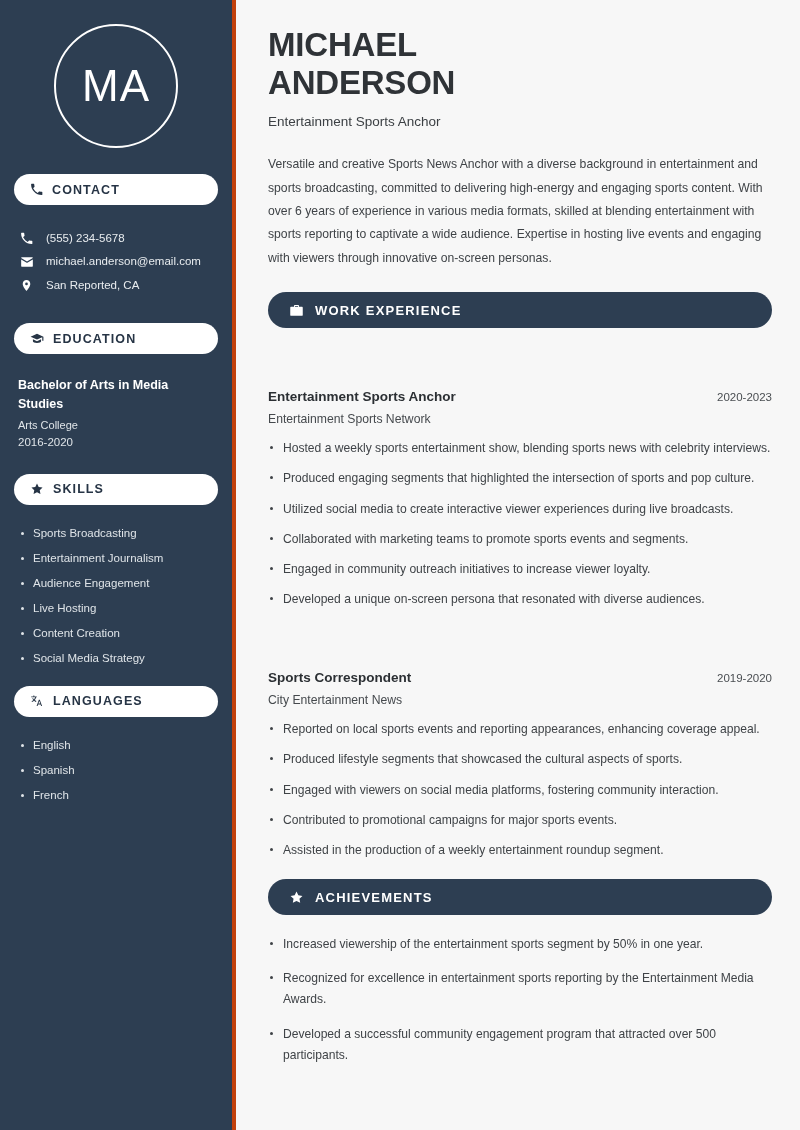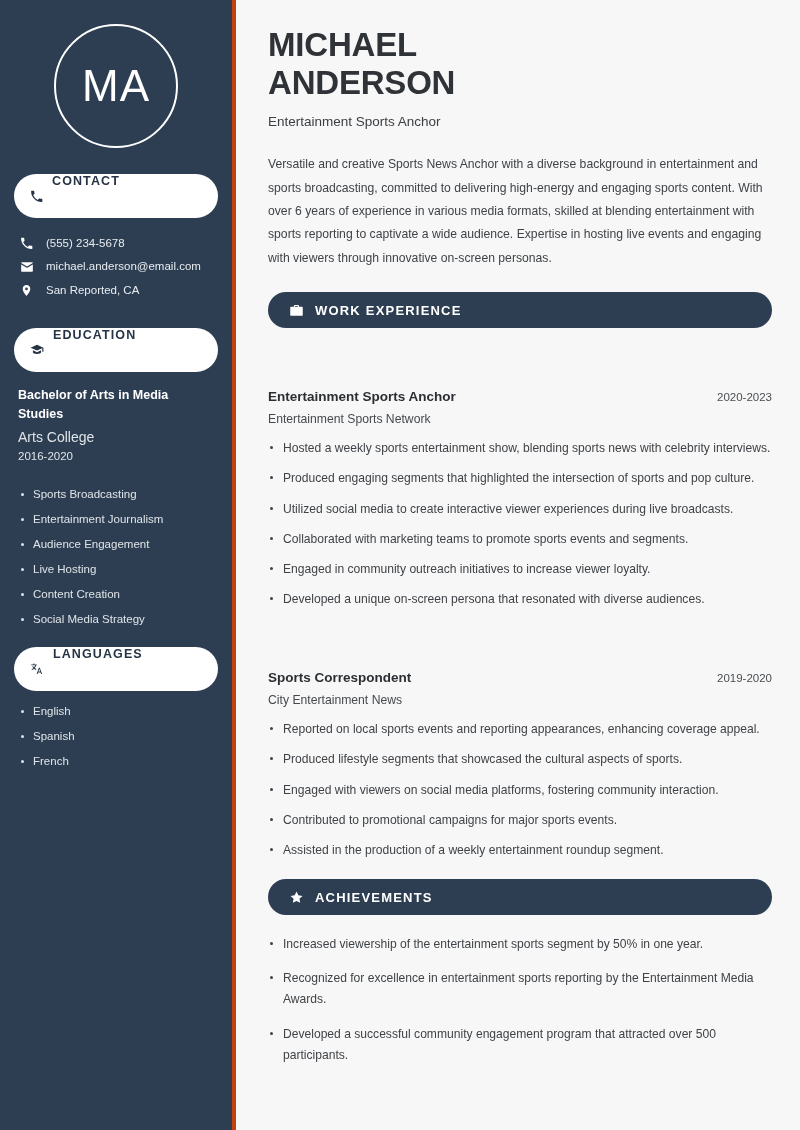--- a/index.html
+++ b/index.html
@@ -35,25 +35,26 @@
     display: flex; align-items: center; justify-content: center;
     color: #ffffff;
     font-size: 44px;
     font-weight: 400;
     letter-spacing: 1px;
   }
 
   .pill {
     background: #ffffff;
     border-radius: 999px;
-    height: 44px;
+    height: 31px;
     display: flex;
+    align-items: center;
     gap: 9px;
     padding: 0 16px;
-    margin-bottom: 14px;
+    margin-bottom: 22px;
   }
   .pill .pill-label {
     color: #263445;
     font-size: 12.5px;
     font-weight: bold;
     letter-spacing: 1.1px;
   }
   .pill .icon { display: flex; align-items: center; color: #263445; }
   .pill .icon svg { display: block; }
 
@@ -66,21 +67,21 @@
   .contact-row .txt {
     color: #e8ecef;
     font-size: 11.5px;
   }
 
   .edu-block { padding: 0 4px 26px 4px; }
   .edu-degree {
     color: #ffffff; font-size: 12.5px; font-weight: bold;
     line-height: 1.5; margin-bottom: 5px;
   }
-  .edu-school { color: #dfe4e8; font-size: 14px; margin-bottom: 5px; }
+  .edu-school { color: #dfe4e8; font-size: 11px; margin-bottom: 5px; }
   .edu-years  { color: #dfe4e8; font-size: 11.5px; }
 
   .side-list { list-style: none; padding: 0 4px; margin-bottom: 22px; }
   .side-list li {
     color: #dfe4e8; font-size: 11.5px;
     position: relative;
     padding-left: 15px;
     margin-bottom: 13px;
   }
   .side-list li::before {
@@ -208,20 +209,28 @@
       </span>
       <span class="pill-label">EDUCATION</span>
     </div>
 
     <div class="edu-block">
       <div class="edu-degree">Bachelor of Arts in Media Studies</div>
       <div class="edu-school">Arts College</div>
       <div class="edu-years">2016-2020</div>
     </div>
 
+    <div class="pill">
+      <span class="icon">
+        <svg width="14" height="14" viewBox="0 0 24 24" fill="currentColor">
+            <path d="M12 2.5l2.9 6 6.6.9-4.8 4.6 1.2 6.5L12 17.4 6.1 20.5l1.2-6.5L2.5 9.4l6.6-.9 2.9-6z"></path>
+          </svg>
+      </span>
+      <span class="pill-label">SKILLS</span>
+    </div>
 
     <ul class="side-list">
       <li>Sports Broadcasting</li>
       <li>Entertainment Journalism</li>
       <li>Audience Engagement</li>
       <li>Live Hosting</li>
       <li>Content Creation</li>
       <li>Social Media Strategy</li>
     </ul>
 

